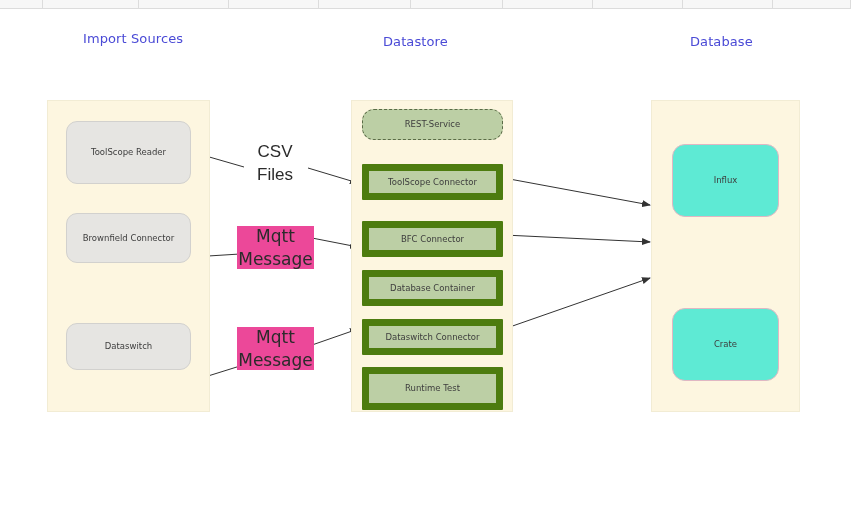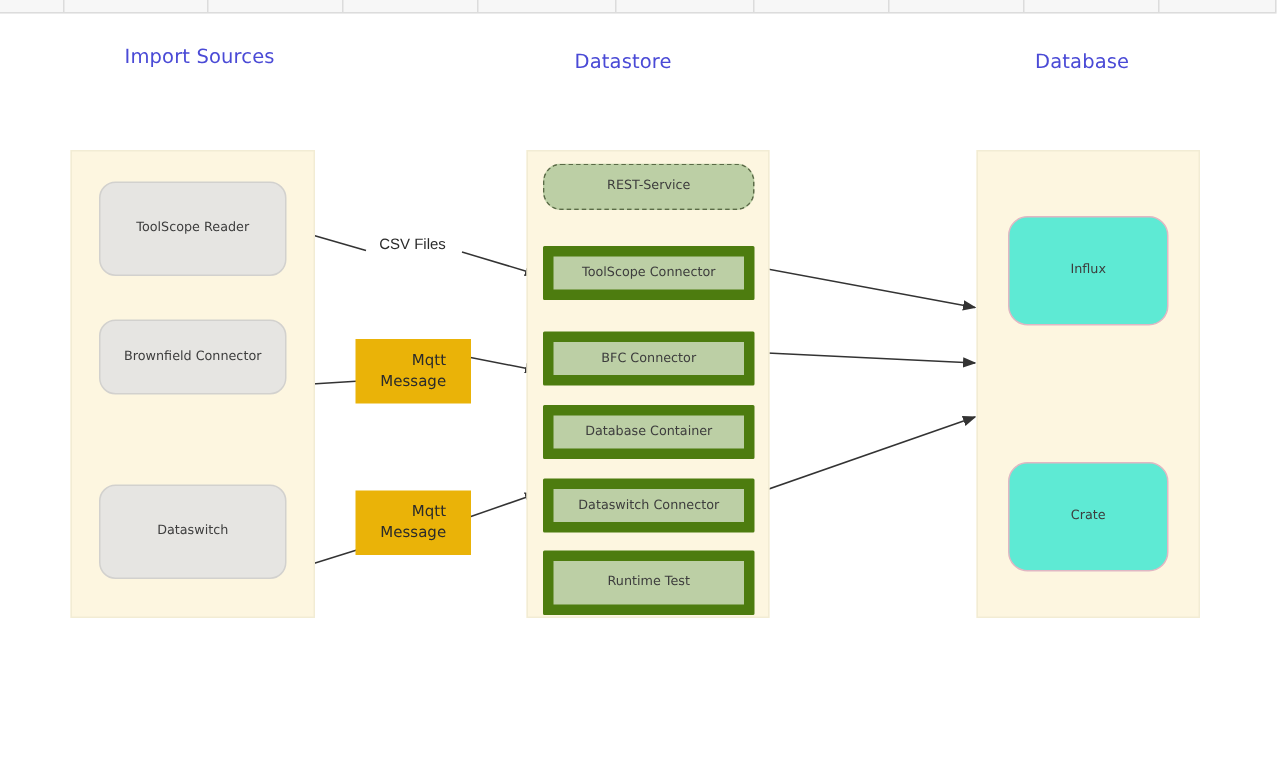--- a/index.html
+++ b/index.html
@@ -87,33 +87,33 @@
   }
   .node-pink {
     background: #5eead4;
     border: 1px solid #e0b7c3;
     border-radius: 13px;
   }
 
   
   .edge-label {
     position: absolute;
-    font-size: 10px;
+    font-size: 17px;
     color: #2b2b2b;
-    text-align: right;
+    text-align: center;
     line-height: 1.35;
     box-sizing: border-box;
     display: flex;
     flex-direction: column;
     align-items: center;
     justify-content: center;
     white-space: pre-line;
   }
   .edge-label.boxed {
-    background: #eab308;
+    background: #ec4899;
   }
   .edge-label.plain {
     background: transparent;
     font-family: "Liberation Sans", sans-serif;
   }
 
   svg#edges {
     position: absolute;
     left: 0; top: 0;
     width: 851px;
@@ -165,21 +165,21 @@
       <div class="lane" style="left: 651px; top: 91px; width: 149px; height: 312px;"></div>
     </div>
   <div id="titles">
       <div class="col-title" style="left: 83px; top: 22px;">Import Sources</div>
       <div class="col-title" style="left: 383px; top: 25px;">Datastore</div>
       <div class="col-title" style="left: 690px; top: 25px;">Database</div>
     </div>
   <div id="nodes">
       <div class="node node-gray" style="left: 66px; top: 112px; width: 125px; height: 63px;">ToolScope Reader</div>
       <div class="node node-gray" style="left: 66px; top: 204px; width: 125px; height: 50px;">Brownfield Connector</div>
-      <div class="node node-gray" style="left: 66px; top: 314px; width: 125px; height: 63px;">Dataswitch</div>
+      <div class="node node-gray" style="left: 66px; top: 314px; width: 125px; height: 47px;">Dataswitch</div>
       <div class="node node-green-dashed" style="left: 362px; top: 100px; width: 141px; height: 31px;">REST-Service</div>
       <div class="node node-green" style="left: 362px; top: 155px; width: 141px; height: 36px;">ToolScope Connector</div>
       <div class="node node-green" style="left: 362px; top: 212px; width: 141px; height: 36px;">BFC Connector</div>
       <div class="node node-green" style="left: 362px; top: 261px; width: 141px; height: 36px;">Database Container</div>
       <div class="node node-green" style="left: 362px; top: 310px; width: 141px; height: 36px;">Dataswitch Connector</div>
       <div class="node node-green" style="left: 362px; top: 358px; width: 141px; height: 43px;">Runtime Test</div>
       <div class="node node-pink" style="left: 672px; top: 135px; width: 107px; height: 73px;">Influx</div>
       <div class="node node-pink" style="left: 672px; top: 299px; width: 107px; height: 73px;">Crate</div>
     </div>
   <div id="edge-labels">

